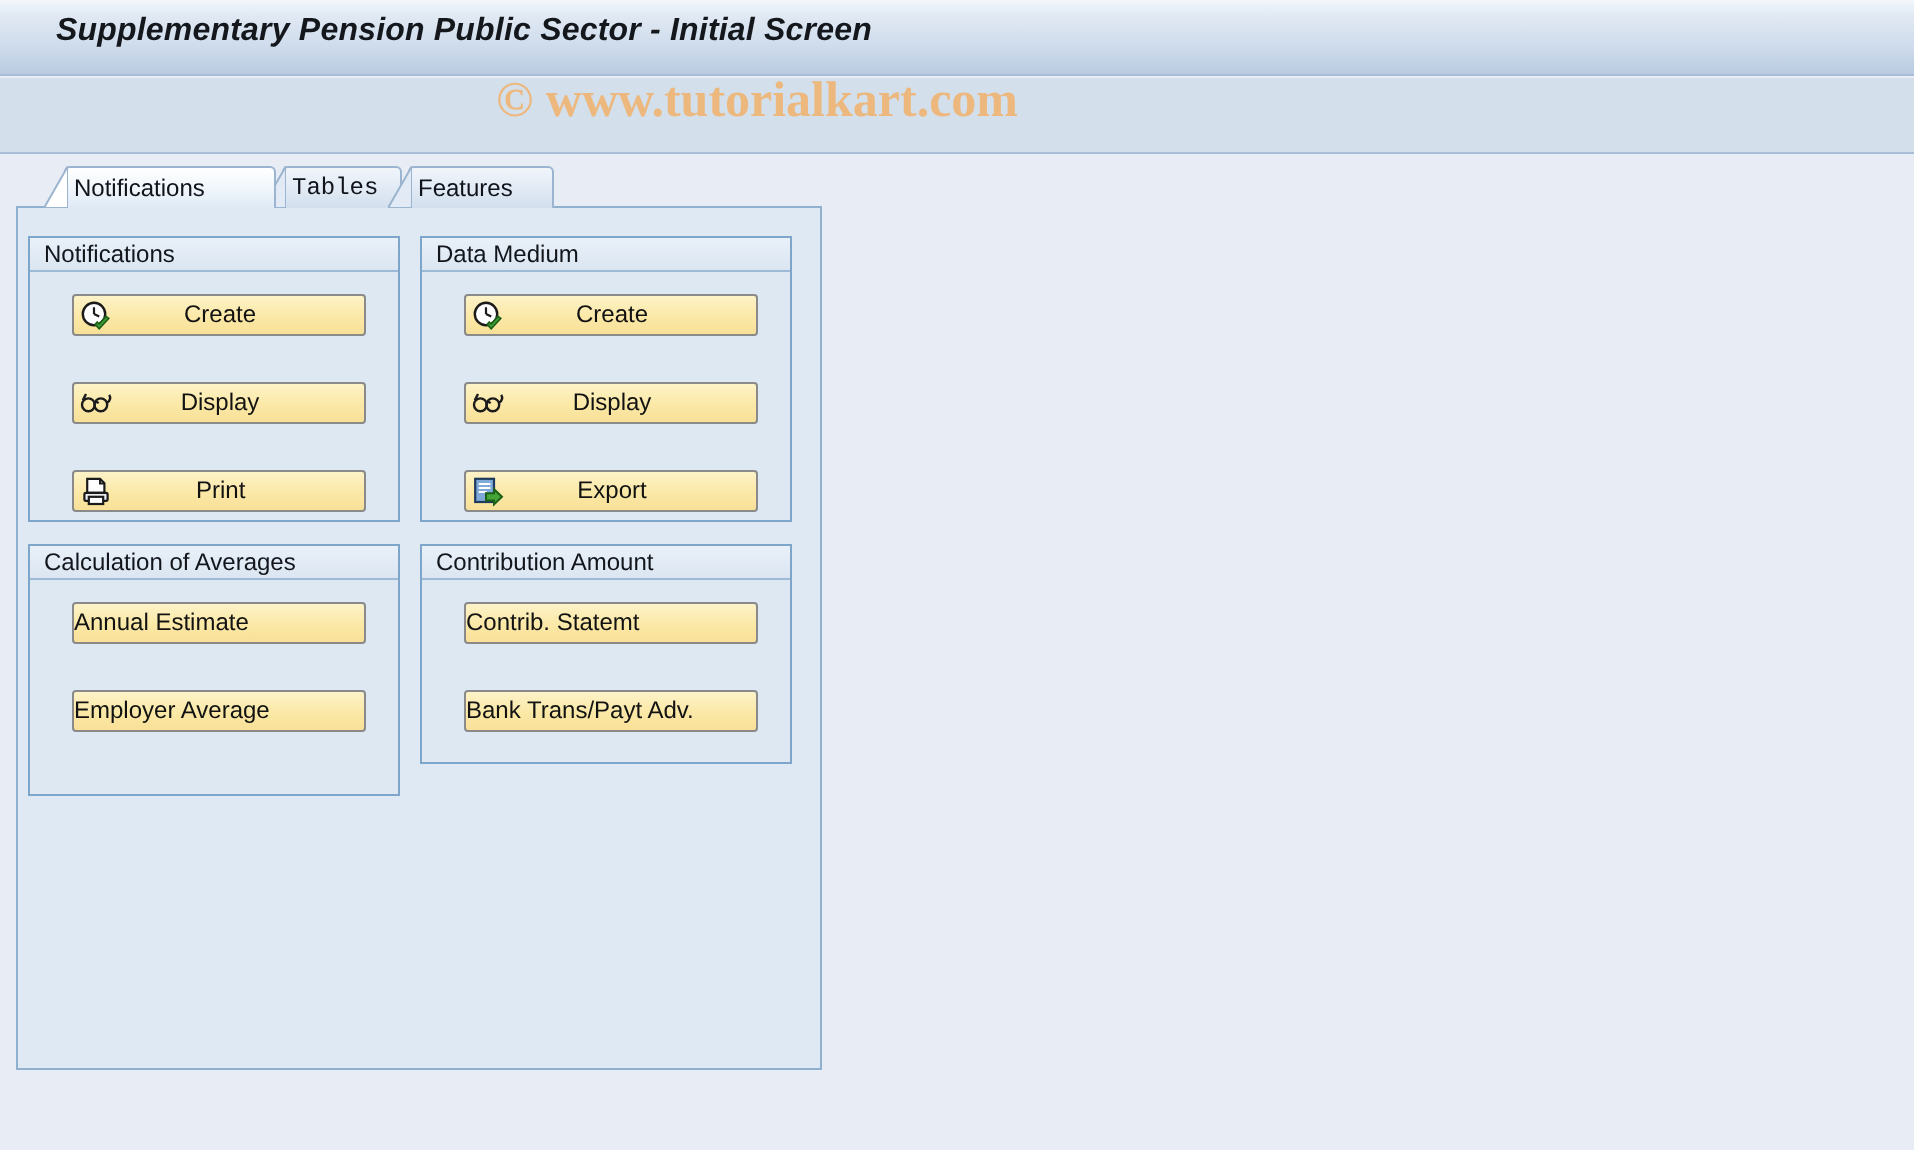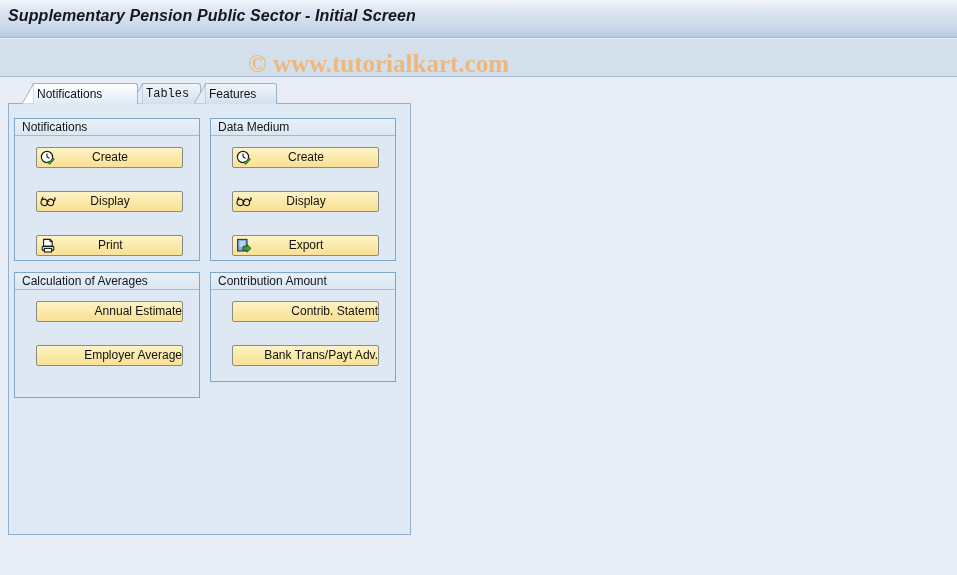--- a/index.html
+++ b/index.html
@@ -22,21 +22,21 @@
     position: absolute;
     left: 0; top: 0;
     width: 957px;
     height: 38px;
     background: linear-gradient(to bottom, #f3f7fc 0%, #e2eaf4 18%, #cfdcec 62%, #b9cbe1 100%);
     border-bottom: 1px solid #a9bdd4;
     box-sizing: border-box;
   }
   .titlebar-text {
     position: absolute;
-    left: 8px;
+    left: 28px;
     top: 7px;
     font-family: "Liberation Sans", sans-serif;
     font-size: 16px;
     font-weight: bold;
     font-style: italic;
     color: #14181d;
     letter-spacing: 0.1px;
     white-space: nowrap;
   }
 
@@ -46,21 +46,21 @@
     left: 0; top: 39px;
     width: 957px;
     height: 38px;
     background: #d3dfeb;
     border-bottom: 1px solid #a9bdd4;
     box-sizing: border-box;
   }
   .watermark {
     position: absolute;
     left: 248px;
-    top: 50px;
+    top: 37px;
     width: 460px;
     text-align: left;
     font-family: "Liberation Serif", serif;
     font-size: 25px;
     font-weight: bold;
     color: #edb87e;
     white-space: nowrap;
     pointer-events: none;
     user-select: none;
   }
@@ -167,21 +167,21 @@
     justify-content: center;
     margin-left: 1px;
   }
   .sapbtn .btn-label {
     flex: 1 1 auto;
     text-align: center;
     line-height: 19px;
     white-space: nowrap;
   }
   .sapbtn.no-ico .btn-label {
-    text-align: right;
+    text-align: left;
   }
   .sapbtn .spacer-right {
     flex: 0 0 20px;
   }
 </style>
 </head>
 <body>
 
 <div class="titlebar">
   <div class="titlebar-text">Supplementary Pension Public Sector - Initial Screen</div>

